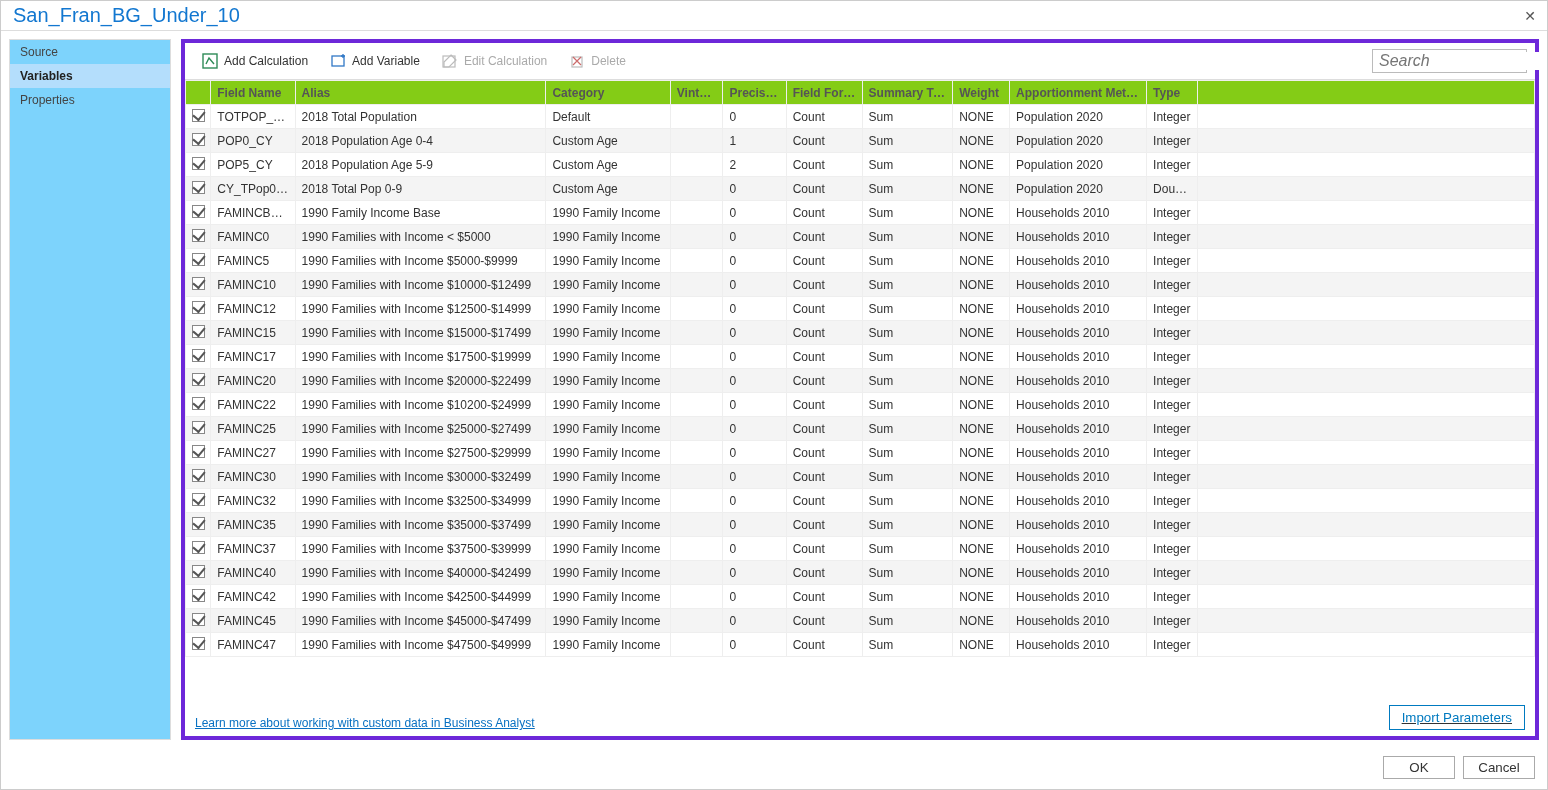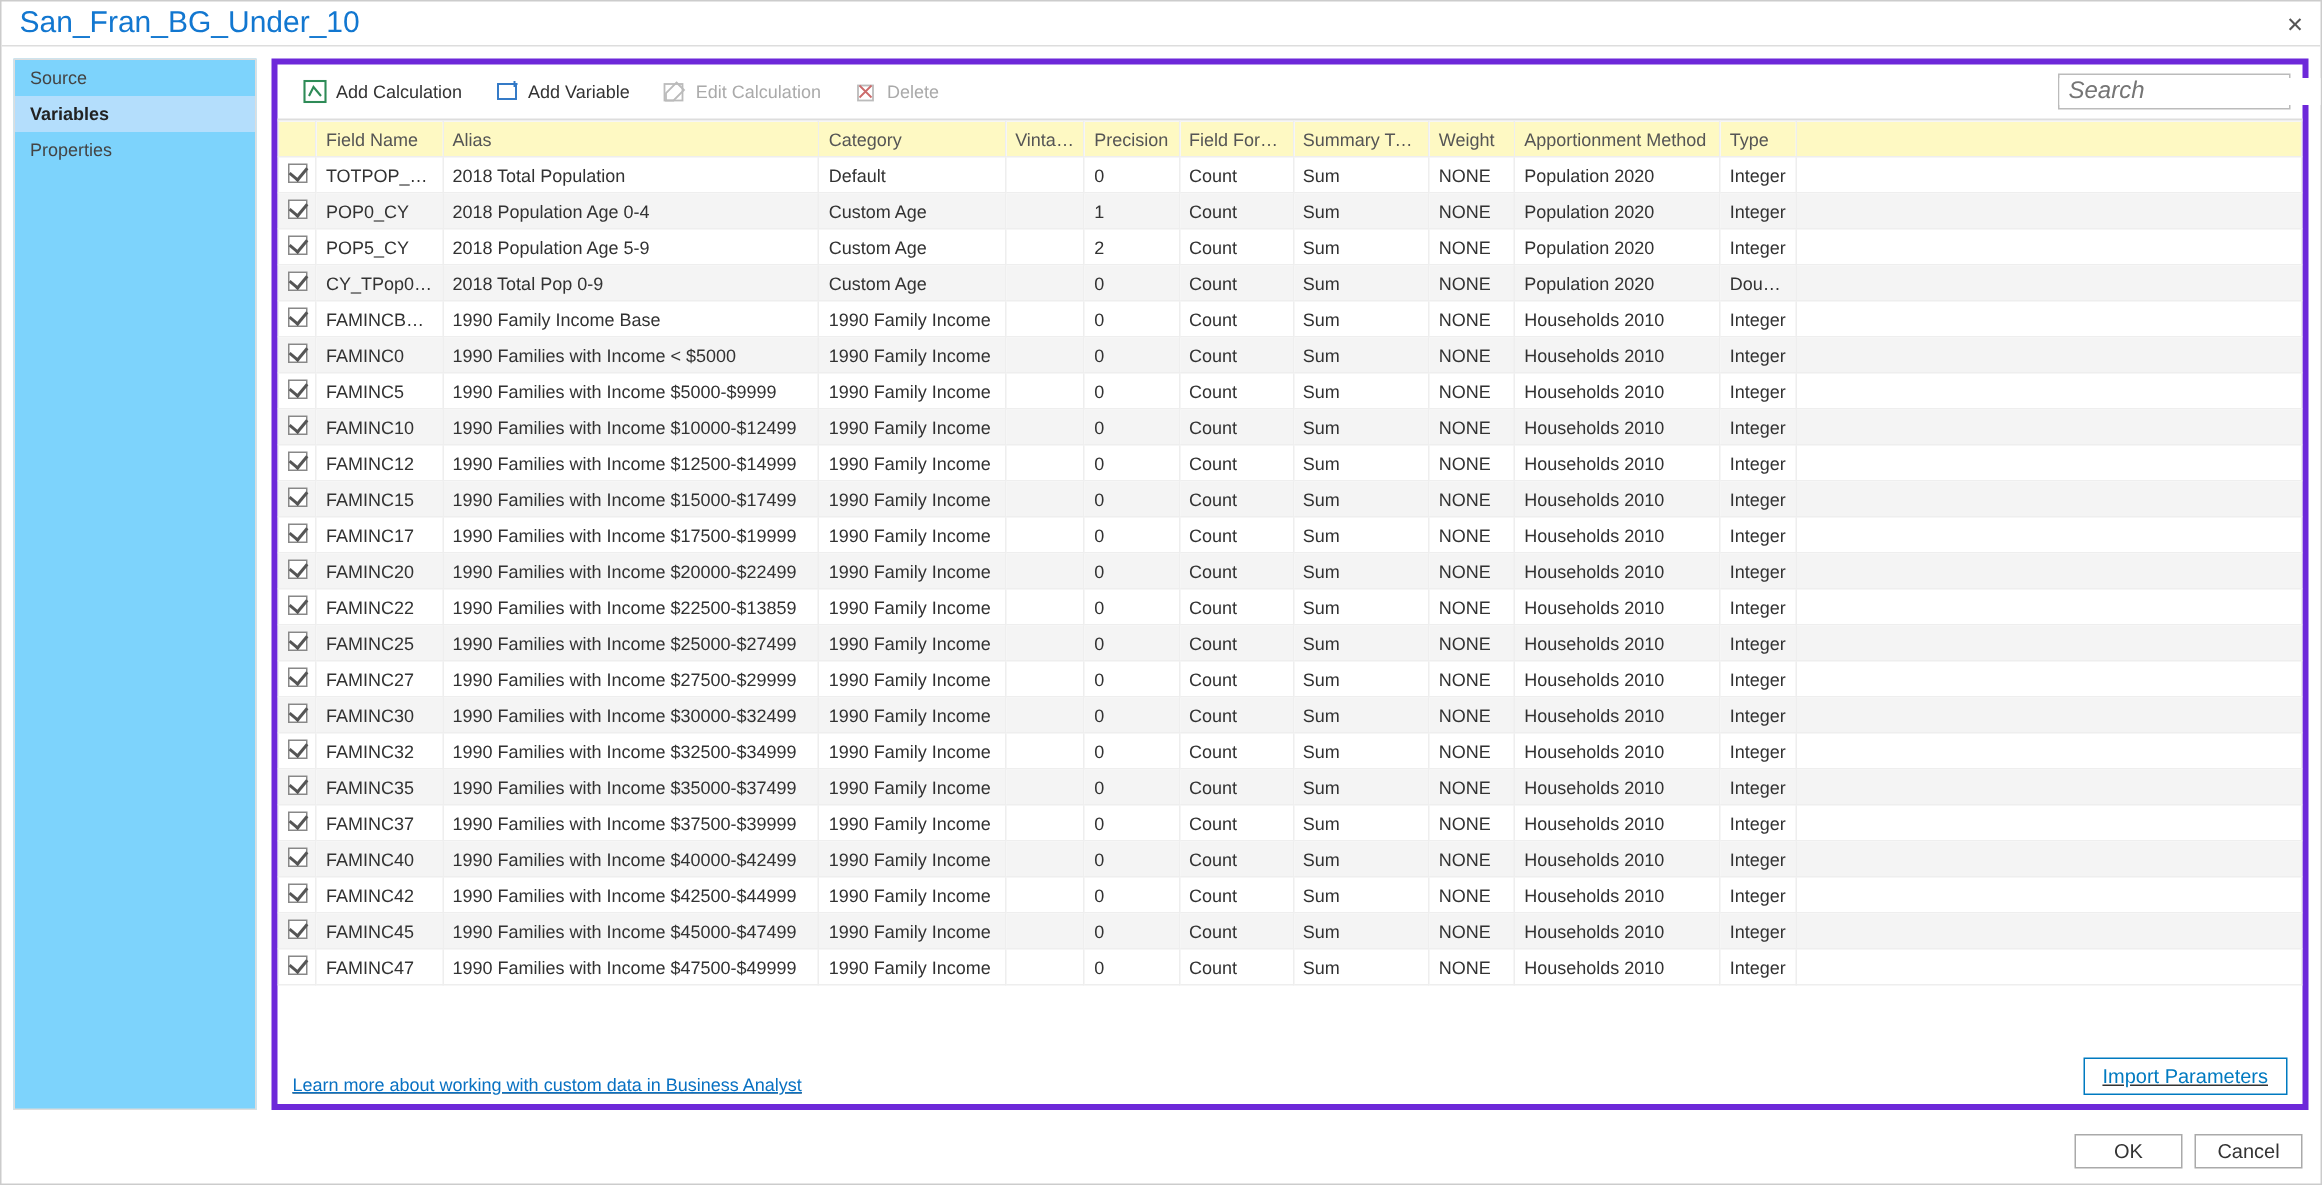--- a/index.html
+++ b/index.html
@@ -108,22 +108,22 @@
   .grid th, .grid td {
     border: 1px solid #eee;
     padding: 3px 6px;
     text-align: left;
     white-space: nowrap;
     overflow: hidden;
     text-overflow: ellipsis;
     height: 24px;
   }
   .grid th {
-    background: #fef9c3;
-    font-weight: 400;
+    background: #84cc16;
+    font-weight: 700;
     color: #555;
     position: sticky; top: 0;
   }
   .grid tr:nth-child(even) td { background: #f4f4f4; }
   .grid td.ck { text-align:center; padding:0; }
   .chk {
     display:inline-block; width:13px; height:13px; border:1px solid #888;
     background:#fff; position:relative;
   }
   .chk::after {
@@ -399,21 +399,21 @@
               <td>Count</td>
               <td>Sum</td>
               <td>NONE</td>
               <td>Households 2010</td>
               <td>Integer</td>
               <td></td>
             </tr>
             <tr>
               <td class="ck"><span class="chk"></span></td>
               <td>FAMINC22</td>
-              <td>1990 Families with Income $22500-$13859</td>
+              <td>1990 Families with Income $10200-$24999</td>
               <td>1990 Family Income</td>
               <td></td>
               <td>0</td>
               <td>Count</td>
               <td>Sum</td>
               <td>NONE</td>
               <td>Households 2010</td>
               <td>Integer</td>
               <td></td>
             </tr>

